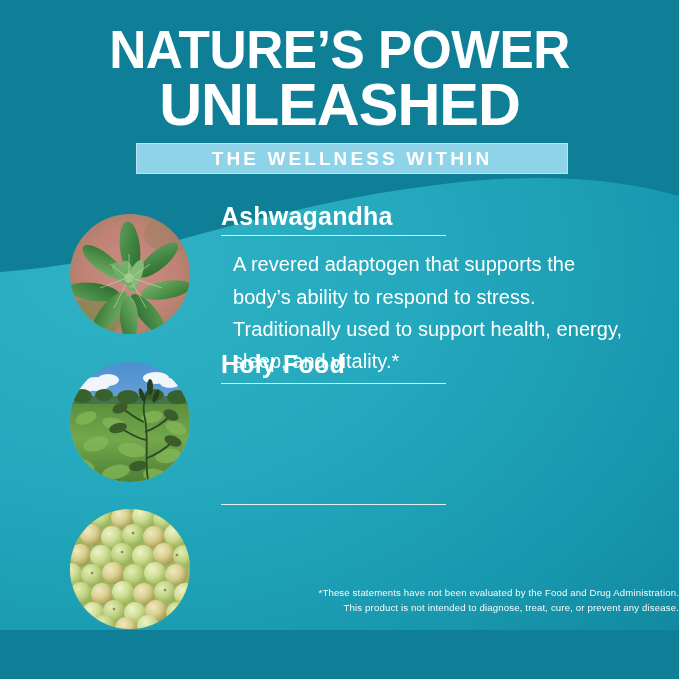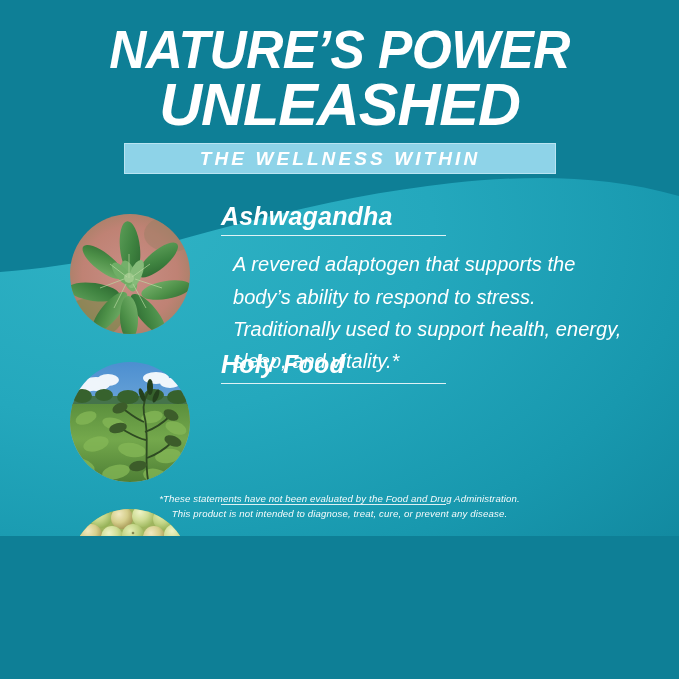--- a/index.html
+++ b/index.html
@@ -1,42 +1,42 @@
 <!DOCTYPE html>
 <html><head>
 <meta charset="utf-8">
 <style>
   html,body{margin:0;padding:0;background:#0e7f96;}
   body{
     width:679px;height:679px;overflow:hidden;position:relative;
     font-family:"Liberation Sans","DejaVu Sans",sans-serif;
     -webkit-font-smoothing:antialiased;
   }
-  #stage{position:absolute;inset:0;width:679px;height:536px;overflow:hidden;font-style:italic;}
+  #stage{position:absolute;inset:0;width:679px;height:630px;overflow:hidden;}
 
   
   .bg-base{
     position:absolute;inset:0;
     background:
       radial-gradient(120% 95% at 18% 42%, #2fb2c4 0%, #24a8bd 38%, #1898ae 70%, #10849b 100%);
   }
   .bg-wave{position:absolute;left:0;top:0;width:679px;height:290px;}
 
   
   .header{position:absolute;left:0;top:0;width:679px;z-index:5;text-align:center;}
   .title-line{
     color:#ffffff;font-weight:bold;letter-spacing:-0.5px;
     line-height:0.92;white-space:nowrap;
     font-family:"Liberation Sans","DejaVu Sans",sans-serif;
   }
   .title-1{font-size:53px;margin-top:26px;transform:scaleX(0.97);}
   .title-2{font-size:60px;letter-spacing:-1px;margin-top:2px;transform:scaleX(0.99);}
 
   .banner{
-    position:absolute;left:124px;top:143px;width:432px;height:31px;
+    position:absolute;left:136px;top:143px;width:432px;height:31px;
     background:#8ed3e8;border:1px solid #b9e4f2;box-sizing:border-box;
     display:flex;align-items:center;justify-content:center;z-index:6;
   }
   .banner-text{
     color:#ffffff;font-size:19px;font-weight:bold;letter-spacing:3.1px;
     white-space:nowrap;
   }
 
   
   .rows{position:absolute;left:0;top:0;width:679px;height:679px;z-index:4;padding-left:30px;}
@@ -65,20 +65,21 @@
     letter-spacing:0.05px;max-width:412px;
   }
 
   
   .footer{
     position:absolute;left:0;bottom:14px;width:679px;text-align:center;z-index:6;
   }
   .footer-line{
     color:#ffffff;font-size:9.6px;line-height:1.55;letter-spacing:0.15px;margin:0;
     opacity:0.96;
+    text-align:right;
   }
 </style>
 </head>
 <body>
 
 <div id="stage">
 
   <div class="bg-base"></div>
 
   <svg class="bg-wave" viewBox="0 0 679 290" preserveAspectRatio="none">

